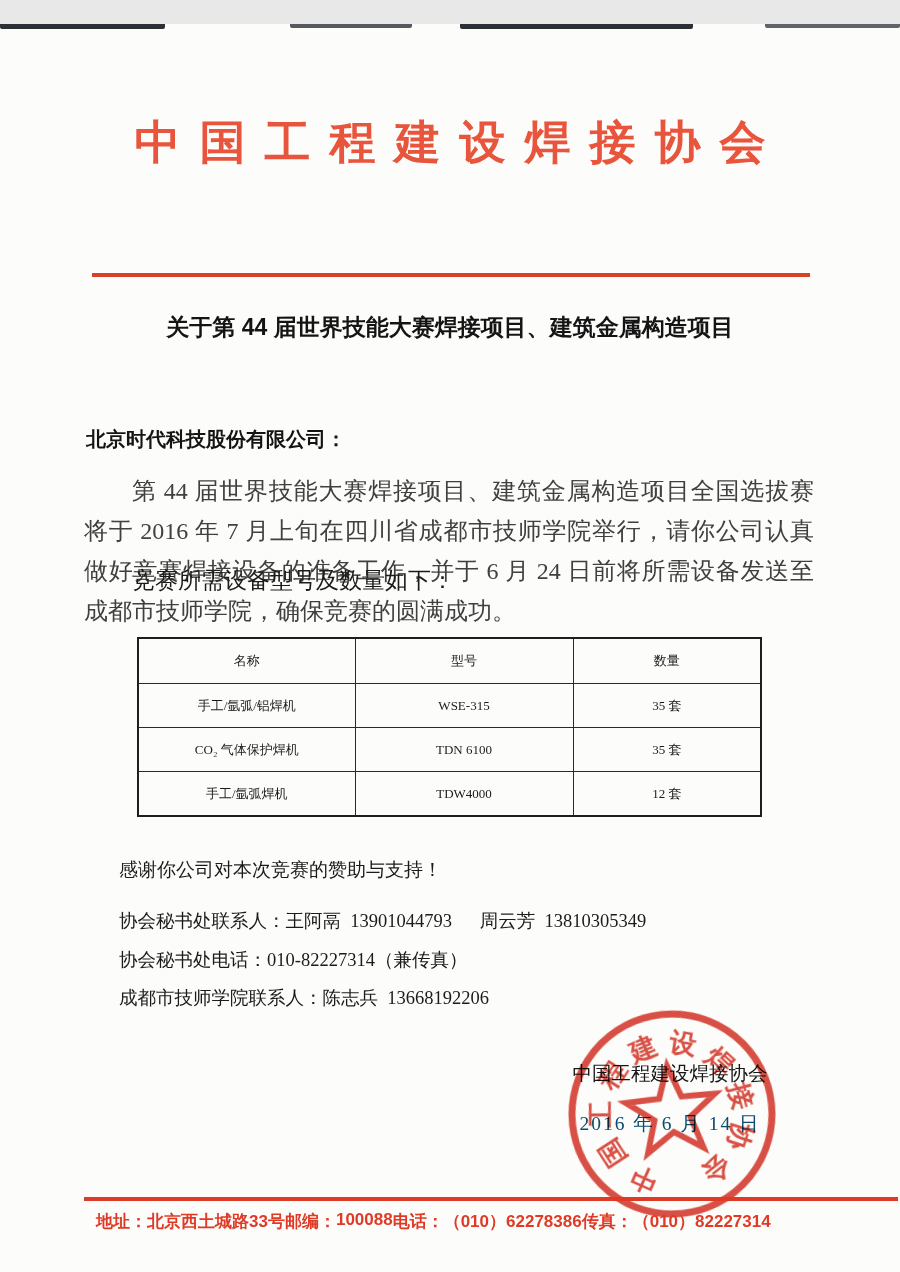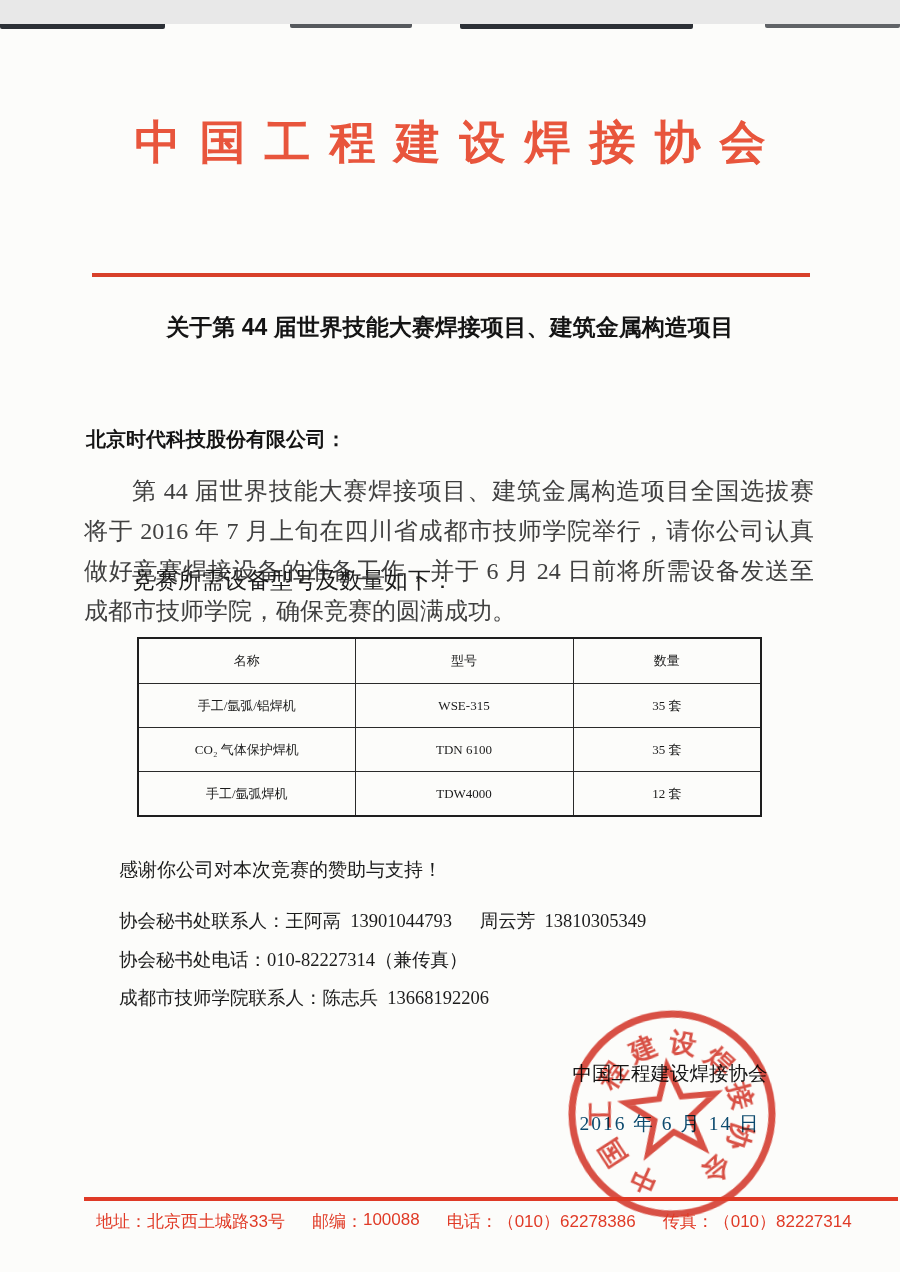--- a/index.html
+++ b/index.html
@@ -37,22 +37,22 @@
   .contact-1{top:884px;} .contact-2{top:923px;} .contact-3{top:961px;}
 
   .sig-org{top:1036px;left:555px;width:230px;text-align:center;font-size:19.5px;color:#161616;}
   .sig-date{top:1086px;left:555px;width:230px;text-align:center;font-size:19.5px;color:#0c4a6e;
             letter-spacing:2px;}
 
   .seal{top:980px;left:562px;width:220px;height:220px;mix-blend-mode:multiply;
         opacity:.88;transform:rotate(-6deg);filter:blur(.4px);}
 
   .rule-bottom{top:1173px;left:84px;width:814px;height:4px;background:#df3a26;}
-  .footer-line{top:1186px;left:96px;width:790px;display:flex;gap:27px;white-space:nowrap;
-               font-size:17px;font-weight:400;color:#e03a26;}
+  .footer-line{top:1186px;left:96px;width:790px;display:flex;white-space:nowrap;
+               font-size:17px;font-weight:700;color:#e03a26;}
   .footer-line .pair{display:flex;}
 </style>
 </head>
 <body>
 
 <div class="page">
 
   <div class="scan-mark" style="left:0;width:165px;height:5px;"></div>
   <div class="scan-mark" style="left:290px;width:122px;height:4px;opacity:.8;"></div>
   <div class="scan-mark" style="left:460px;width:233px;height:5px;"></div>

